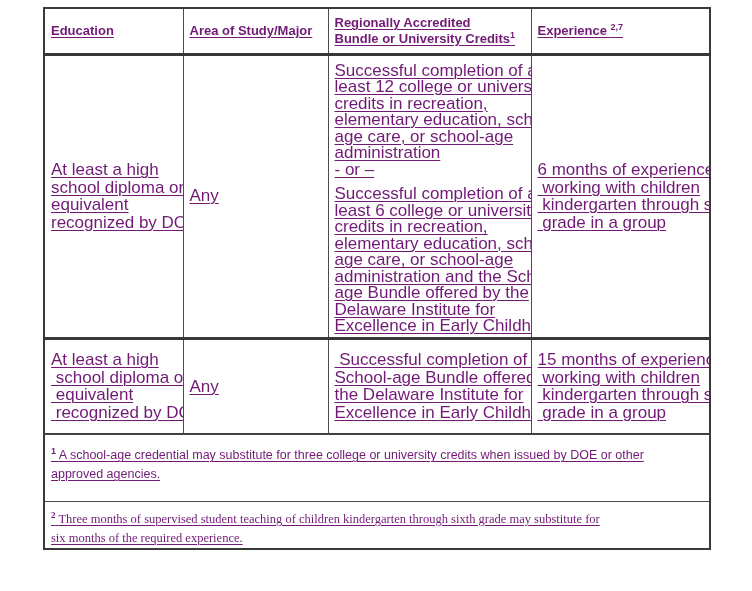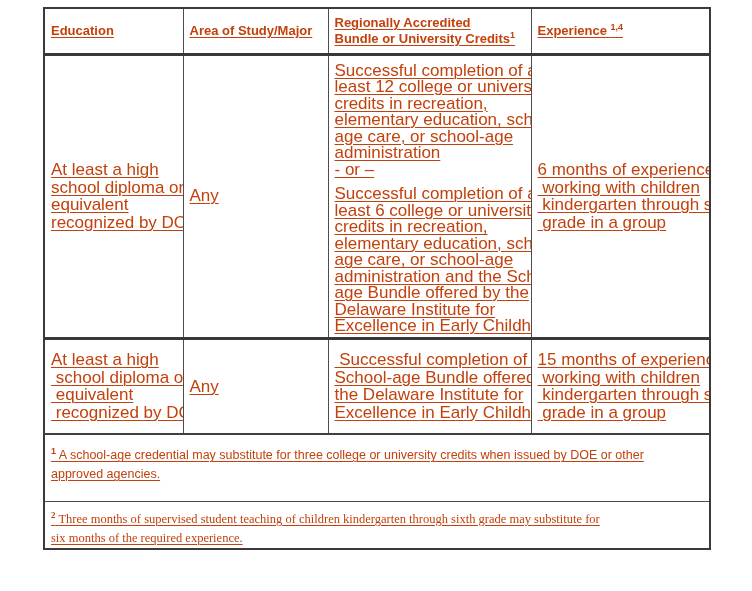--- a/index.html
+++ b/index.html
@@ -6,21 +6,21 @@
     margin: 0;
     padding: 0;
     background: #ffffff;
   }
   .page {
     position: relative;
     width: 752px;
     height: 591px;
     background: #ffffff;
     font-family: "Liberation Sans", "DejaVu Sans", sans-serif;
-    color: #c2410c;
+    color: #701a75;
   }
   table.qual-table {
     position: absolute;
     left: 43px;
     top: 7px;
     width: 666px;
     border-collapse: collapse;
     table-layout: fixed;
     border: 2px solid #3a3a3a;
   }
@@ -89,21 +89,21 @@
         <span class="u">Education</span>
       </th>
       <th>
         <span class="u">Area of Study/Major</span>
       </th>
       <th>
         <span class="u pre"><span>Regionally Accredited
 Bundle or University Credits</span><sup>1</sup></span>
       </th>
       <th>
-        <span class="u"><span>Experience </span><sup>1,4</sup></span>
+        <span class="u"><span>Experience </span><sup>2,7</sup></span>
       </th>
     </tr>
 
     <tr class="body-row-1" style="height:284px">
       <td>
         <span class="u pre">At least a high
 school diploma or
 equivalent
 recognized by DOE</span>
       </td>

